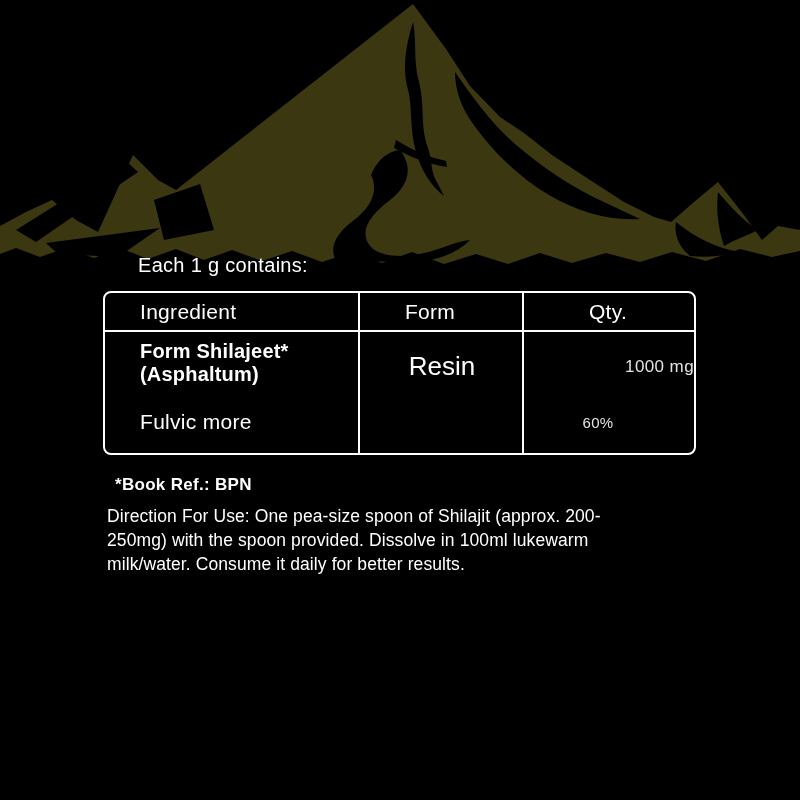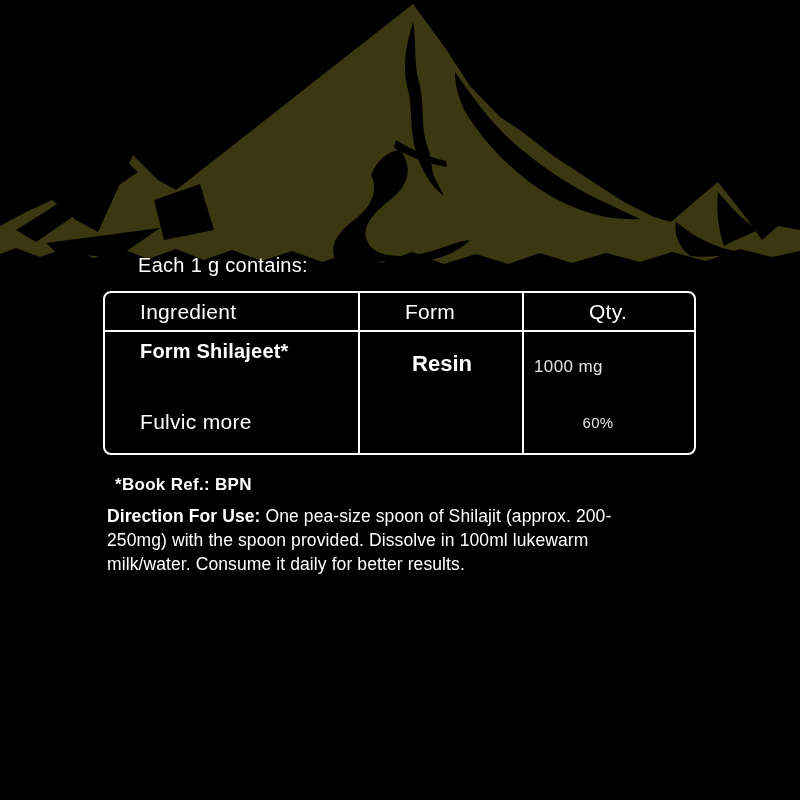--- a/index.html
+++ b/index.html
@@ -40,35 +40,35 @@
   .vline { position: absolute; top: 0; bottom: 0; width: 2px; background: var(--text); }
   .v1 { left: 253px; }
   .v2 { left: 417px; }
   .hline { position: absolute; left: 0; right: 0; top: 37px; height: 2px; background: var(--text); }
   .th { position: absolute; top: 7px; font-size: 21px; letter-spacing: 0.3px; }
   .th1 { left: 35px; }
   .th2 { left: 253px; width: 144px; text-align: center; }
   .th3 { left: 417px; width: 172px; text-align: center; }
   .cell { position: absolute; }
   .ing-main { left: 35px; top: 47px; font-weight: bold; font-size: 20px; line-height: 23px; letter-spacing: 0.2px; }
-  .form-val { left: 253px; width: 168px; top: 58px; text-align: center; font-weight: bold; font-size: 22px; }
-  .qty-val1 { left: 417px; width: 172px; top: 64px; text-align: left; font-size: 17px; color: var(--muted-text); letter-spacing: 0.4px; padding-left: 12px; }
+  .form-val { left: 253px; width: 168px; top: 58px; text-align: center; font-weight: normal; font-size: 26px; }
+  .qty-val1 { left: 417px; width: 172px; top: 64px; text-align: right; font-size: 17px; color: var(--muted-text); letter-spacing: 0.4px; padding-left: 12px; }
   .ing-second { left: 35px; top: 117px; font-size: 21px; letter-spacing: 0.3px; }
   .qty-val2 { left: 417px; width: 152px; top: 121px; text-align: center; font-size: 15px; color: var(--muted-text); letter-spacing: 0.3px; }
 
   
   .book-ref {
     position: absolute; left: 115px; top: 475px;
     font-size: 17px; font-weight: bold; letter-spacing: 0.3px;
   }
   .directions {
     position: absolute; left: 107px; top: 504px; width: 512px;
     font-size: 17.5px; line-height: 24px; letter-spacing: 0.1px;
   }
-  .directions .dir-label { font-weight: bold; }
+  .directions .dir-label { font-weight: normal; }
   .footnote {
     position: absolute; left: 107px; top: 605px;
     font-size: 13.5px; font-weight: bold; letter-spacing: 0.3px;
     white-space: nowrap;
   }
   .footnote .sep { margin: 0 10px 0 16px; font-weight: normal; }
 </style>
 </head>
 <body>
 
@@ -106,20 +106,21 @@
   <div class="ing-table">
     <div class="vline v1"></div>
     <div class="vline v2"></div>
     <div class="hline"></div>
     <div class="th th1">Ingredient</div>
     <div class="th th2">Form</div>
     <div class="th th3">Qty.</div>
 
     <div class="cell ing-main">
       <div>Form Shilajeet*</div>
+      <div>(Asphaltum)</div>
     </div>
     <div class="cell form-val">Resin</div>
     <div class="cell qty-val1">1000 mg</div>
     <div class="cell ing-second">Fulvic more</div>
     <div class="cell qty-val2">60%</div>
   </div>
 
   <div class="book-ref">*Book Ref.: BPN</div>
 
   <div class="directions">

